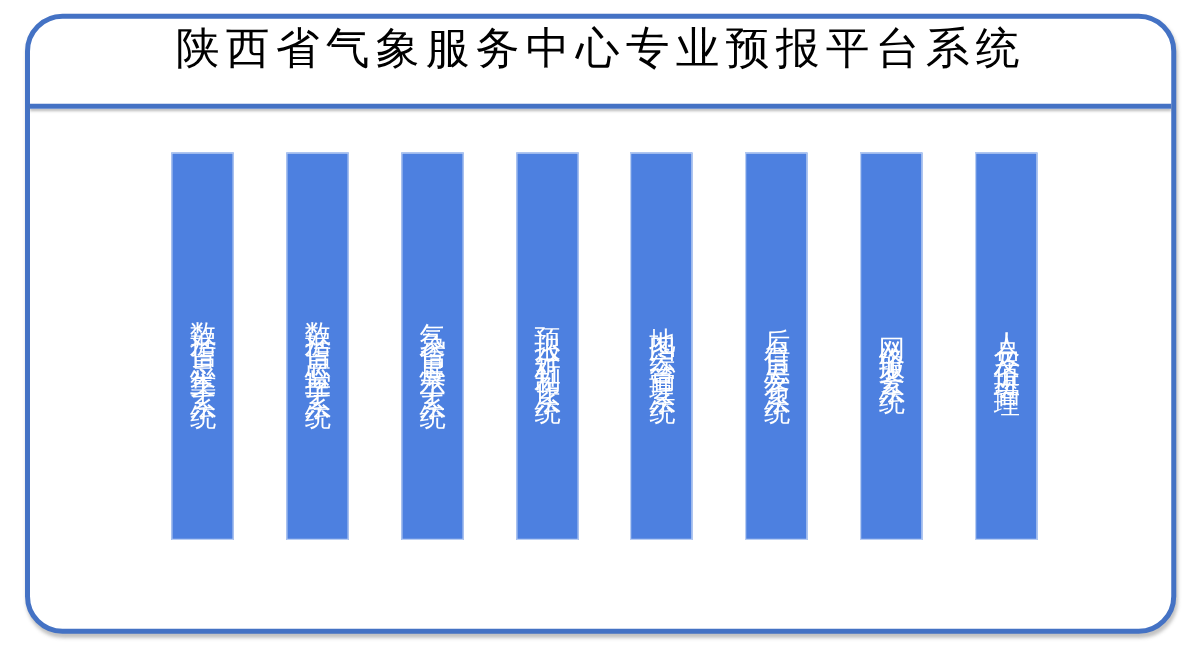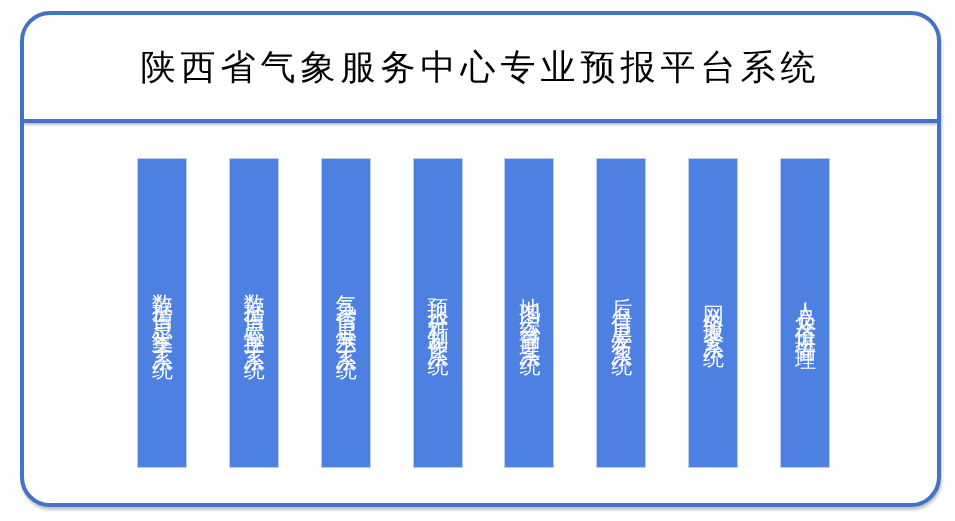--- a/index.html
+++ b/index.html
@@ -23,23 +23,23 @@
     top: 11px;
     width: 921px;
     height: 496px;
     box-sizing: border-box;
     border: 4px solid var(--border-color, #4472C4);
     border-radius: 30px;
     box-shadow: 1px 3px 3px rgba(120,120,120,0.45);
     background: #ffffff;
   }
   .title-area {
-    height: 104px;
+    height: 68px;
     display: flex;
-    align-items: center;
+    align-items: flex-start;
     justify-content: center;
   }
   .diagram-title {
     font-size: 35px;
     letter-spacing: 5px;
     color: var(--title-color, #000000);
     white-space: nowrap;
   }
   .divider {
     height: 0;

